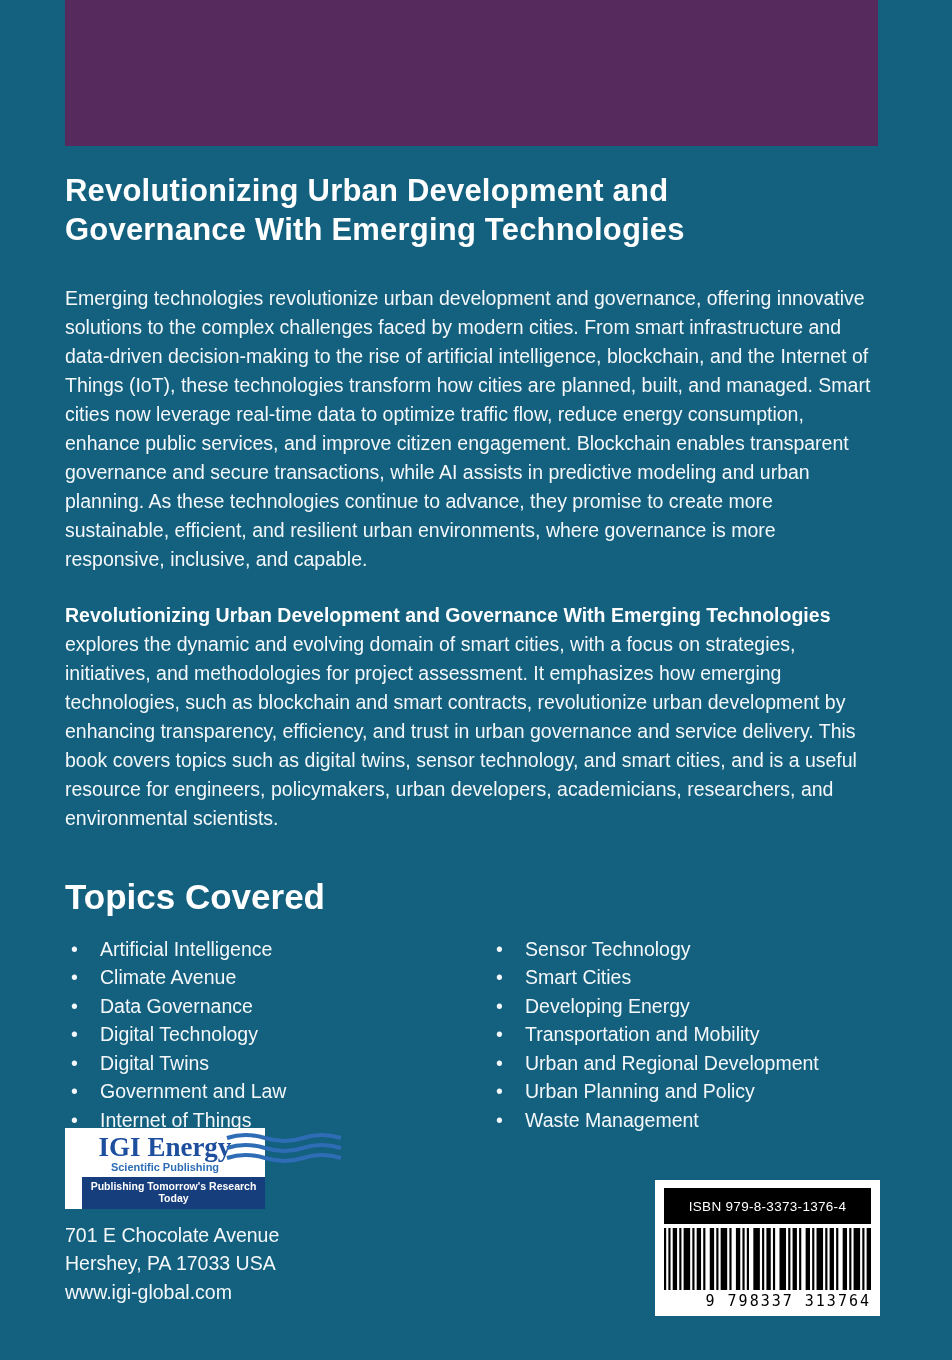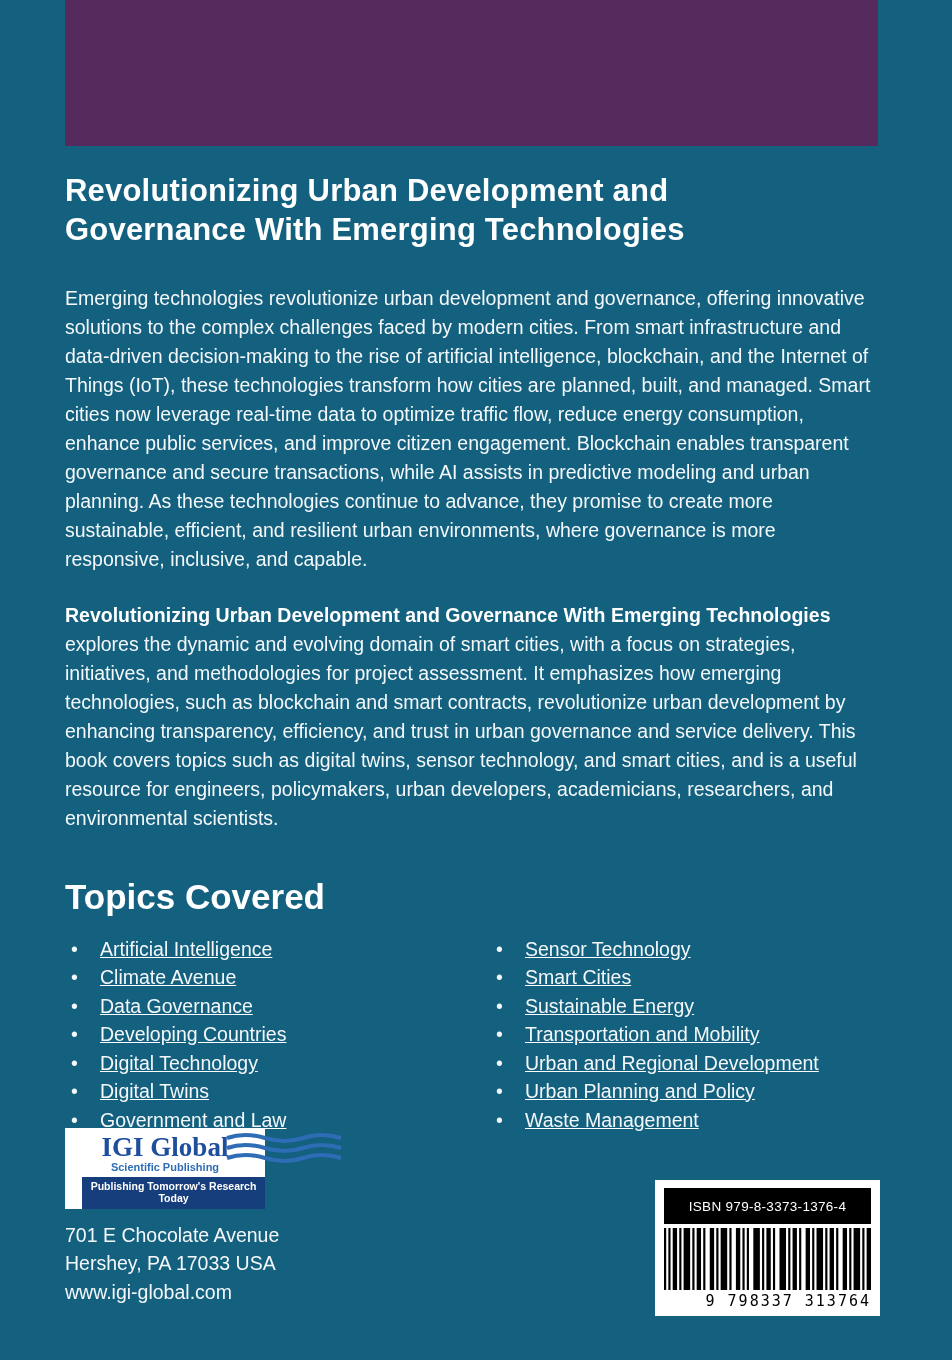--- a/index.html
+++ b/index.html
@@ -25,21 +25,21 @@
   }
   .para{
     font-size:19.5px;line-height:29px;margin:0 0 27px 0;
     color:#f4f8fa;
   }
   .para b{color:#ffffff;}
   .topics-heading{
     font-size:35px;font-weight:700;margin:44px 0 18px 0;
   }
   .topics-cols{display:flex;}
-  .topics-col{list-style:none;margin:0;padding:0;text-decoration:underline;}
+  .topics-col{list-style:none;margin:0;padding:0;}
   .topics-col.left{width:425px;}
   .topics-col.right{flex:1;}
   .topics-col li{
     position:relative;
     font-size:19.5px;line-height:28.5px;
     padding-left:35px;color:#f4f8fa;
   }
   .topics-col li::before{
     content:"•";position:absolute;left:6px;top:0;
     color:#f4f8fa;
@@ -95,41 +95,40 @@
 
     <p class="para"><b>Revolutionizing Urban Development and Governance With Emerging Technologies</b> <span>explores the dynamic and evolving domain of smart cities, with a focus on strategies, initiatives, and methodologies for project assessment. It emphasizes how emerging technologies, such as blockchain and smart contracts, revolutionize urban development by enhancing transparency, efficiency, and trust in urban governance and service delivery. This book covers topics such as digital twins, sensor technology, and smart cities, and is a useful resource for engineers, policymakers, urban developers, academicians, researchers, and environmental scientists.</span></p>
 
     <h2 class="topics-heading">Topics Covered</h2>
 
     <div class="topics-cols">
       <ul class="topics-col left">
         <li>Artificial Intelligence</li>
         <li>Climate Avenue</li>
         <li>Data Governance</li>
-        <li>Developing Countries</li>
         <li>Digital Technology</li>
         <li>Digital Twins</li>
         <li>Government and Law</li>
         <li>Internet of Things</li>
       </ul>
       <ul class="topics-col right">
         <li>Sensor Technology</li>
         <li>Smart Cities</li>
-        <li>Sustainable Energy</li>
+        <li>Developing Energy</li>
         <li>Transportation and Mobility</li>
         <li>Urban and Regional Development</li>
         <li>Urban Planning and Policy</li>
         <li>Waste Management</li>
       </ul>
     </div>
   </div>
 
   <div class="publisher">
     <div class="logo-box">
-      <div class="logo-name">IGI Global</div>
+      <div class="logo-name">IGI Energy</div>
       <div class="logo-sub">Scientific Publishing</div>
       <div class="logo-tagline">Publishing Tomorrow's Research Today</div>
       <svg class="logo-flag" width="140" height="42" viewBox="0 0 140 42">
         <path d="M2 8 Q 20 2, 40 8 T 78 8 T 116 8" stroke="#2e6db5" stroke-width="4" fill="none"></path>
         <path d="M2 18 Q 20 12, 40 18 T 78 18 T 116 18" stroke="#2e6db5" stroke-width="4" fill="none"></path>
         <path d="M2 28 Q 20 22, 40 28 T 78 28 T 116 28" stroke="#2e6db5" stroke-width="4" fill="none"></path>
       </svg>
     </div>
     <div class="address">
       <span class="line">701 E Chocolate Avenue</span>

